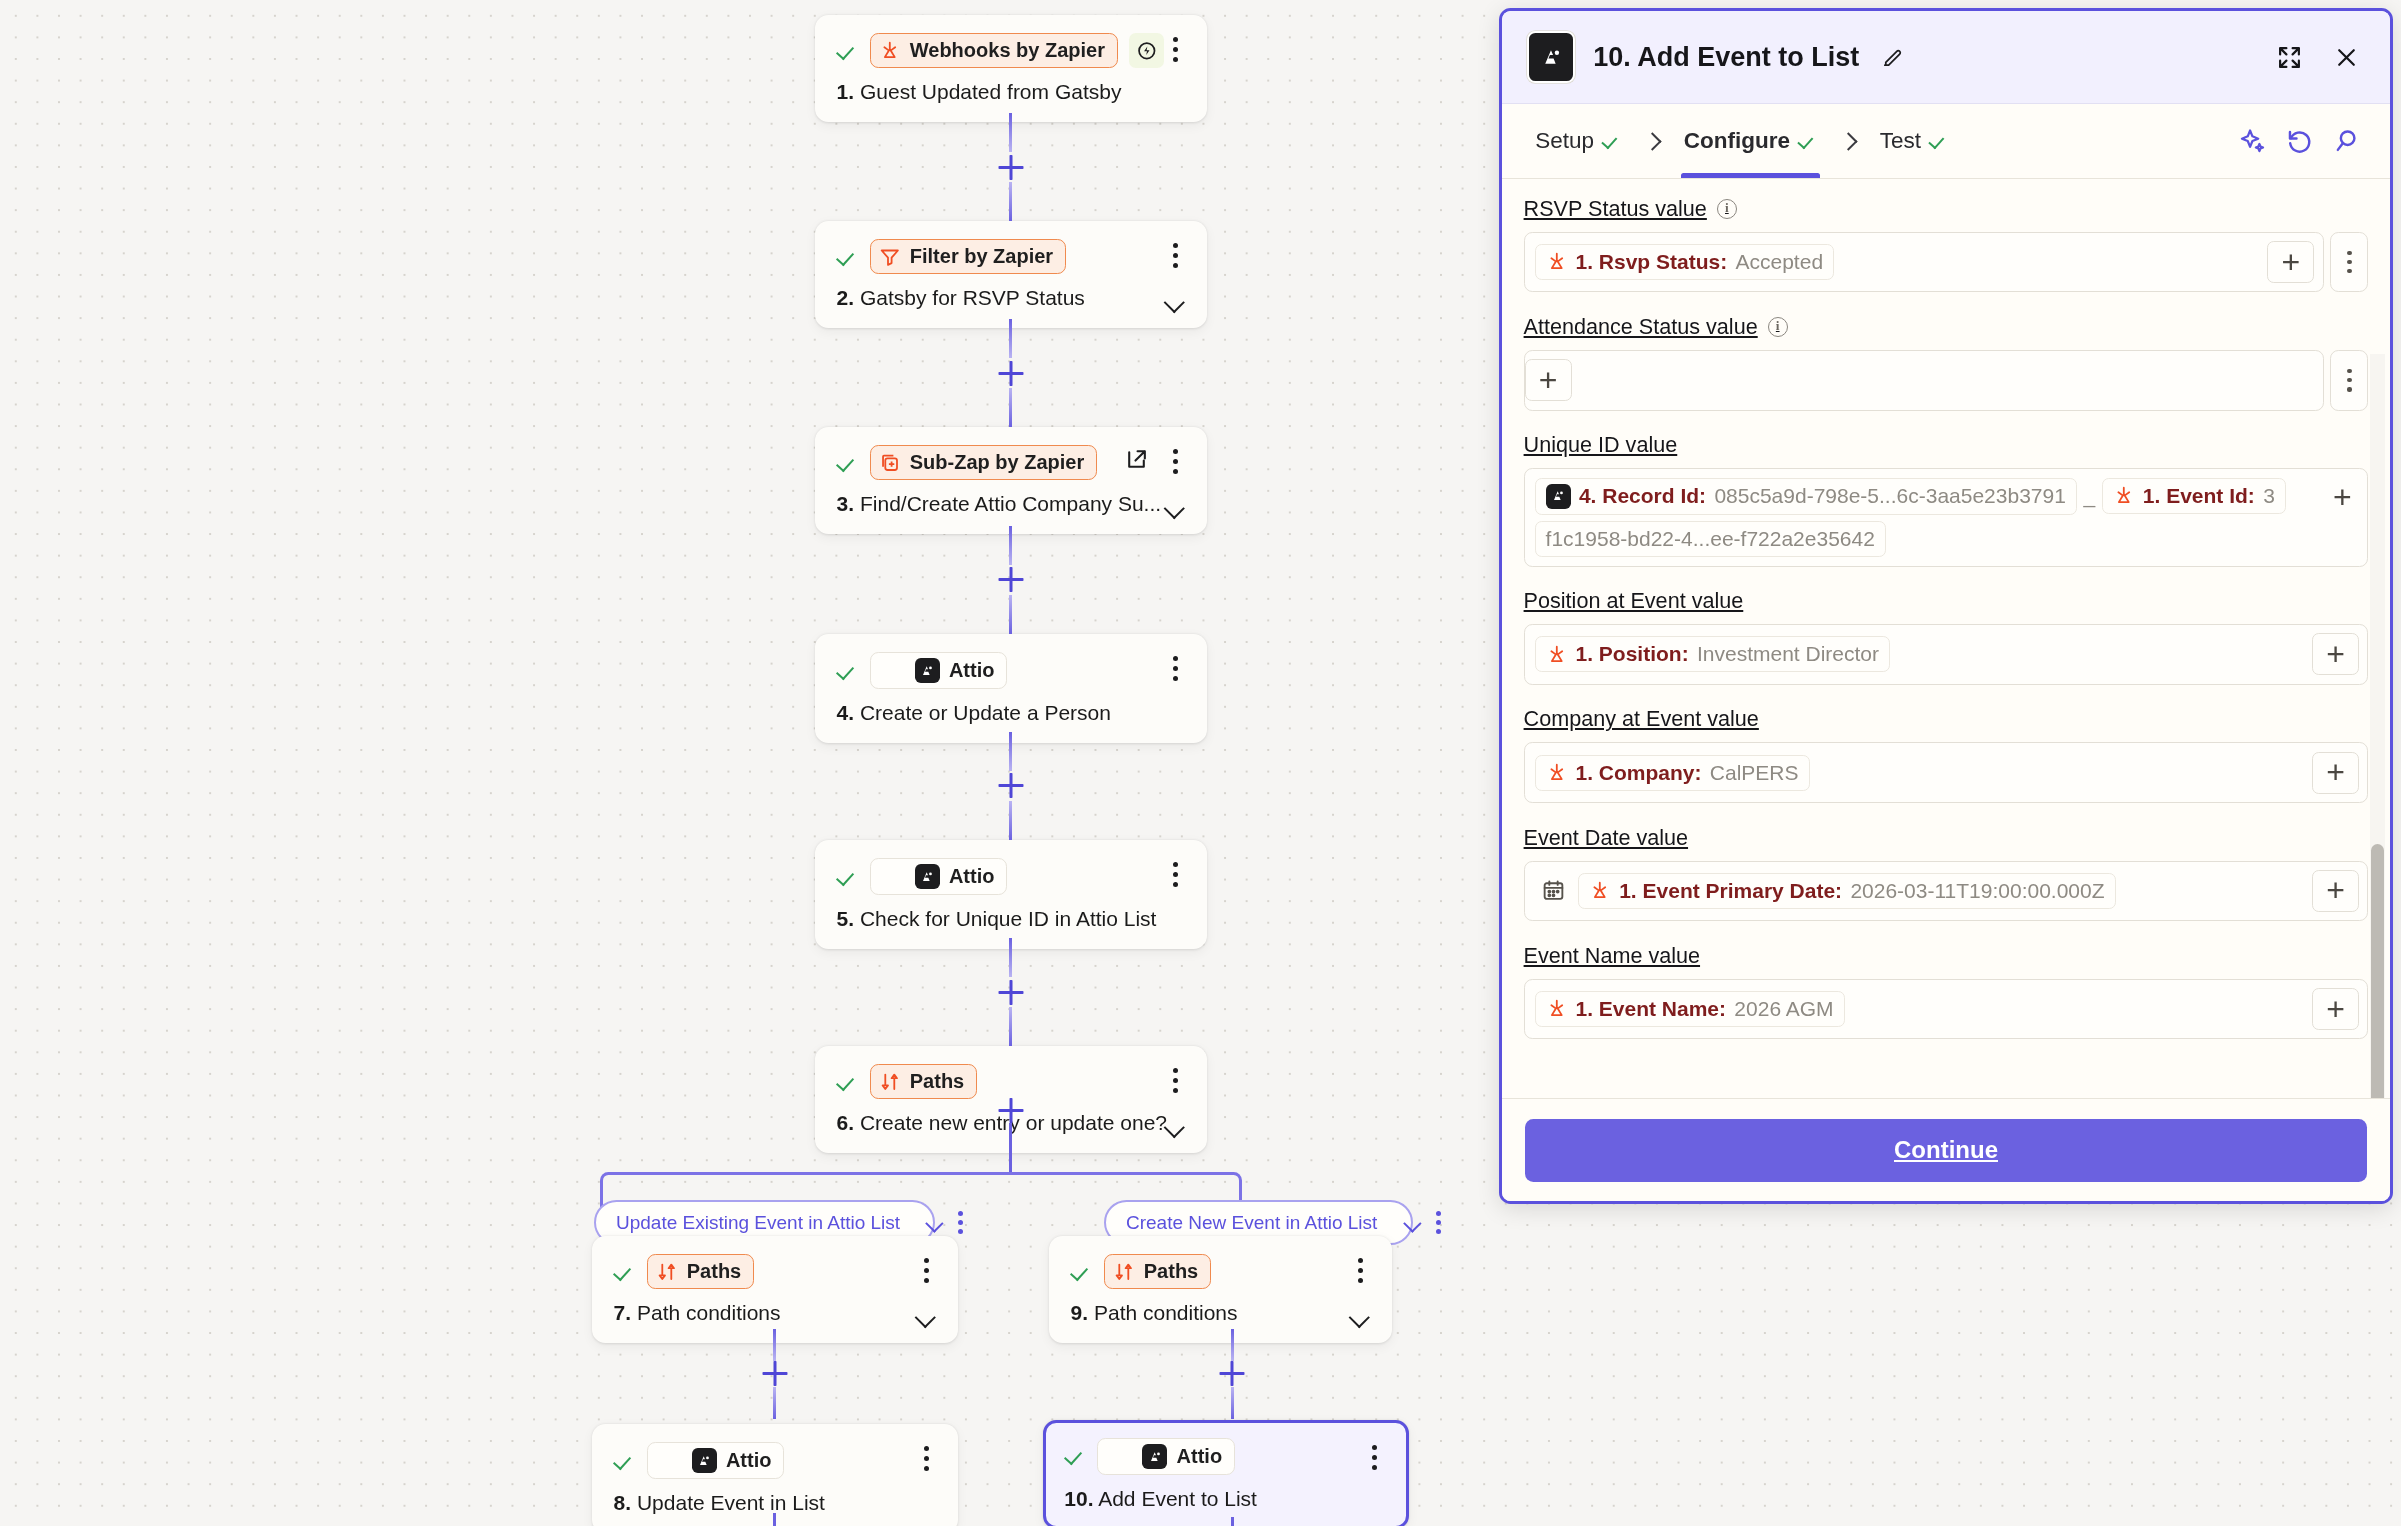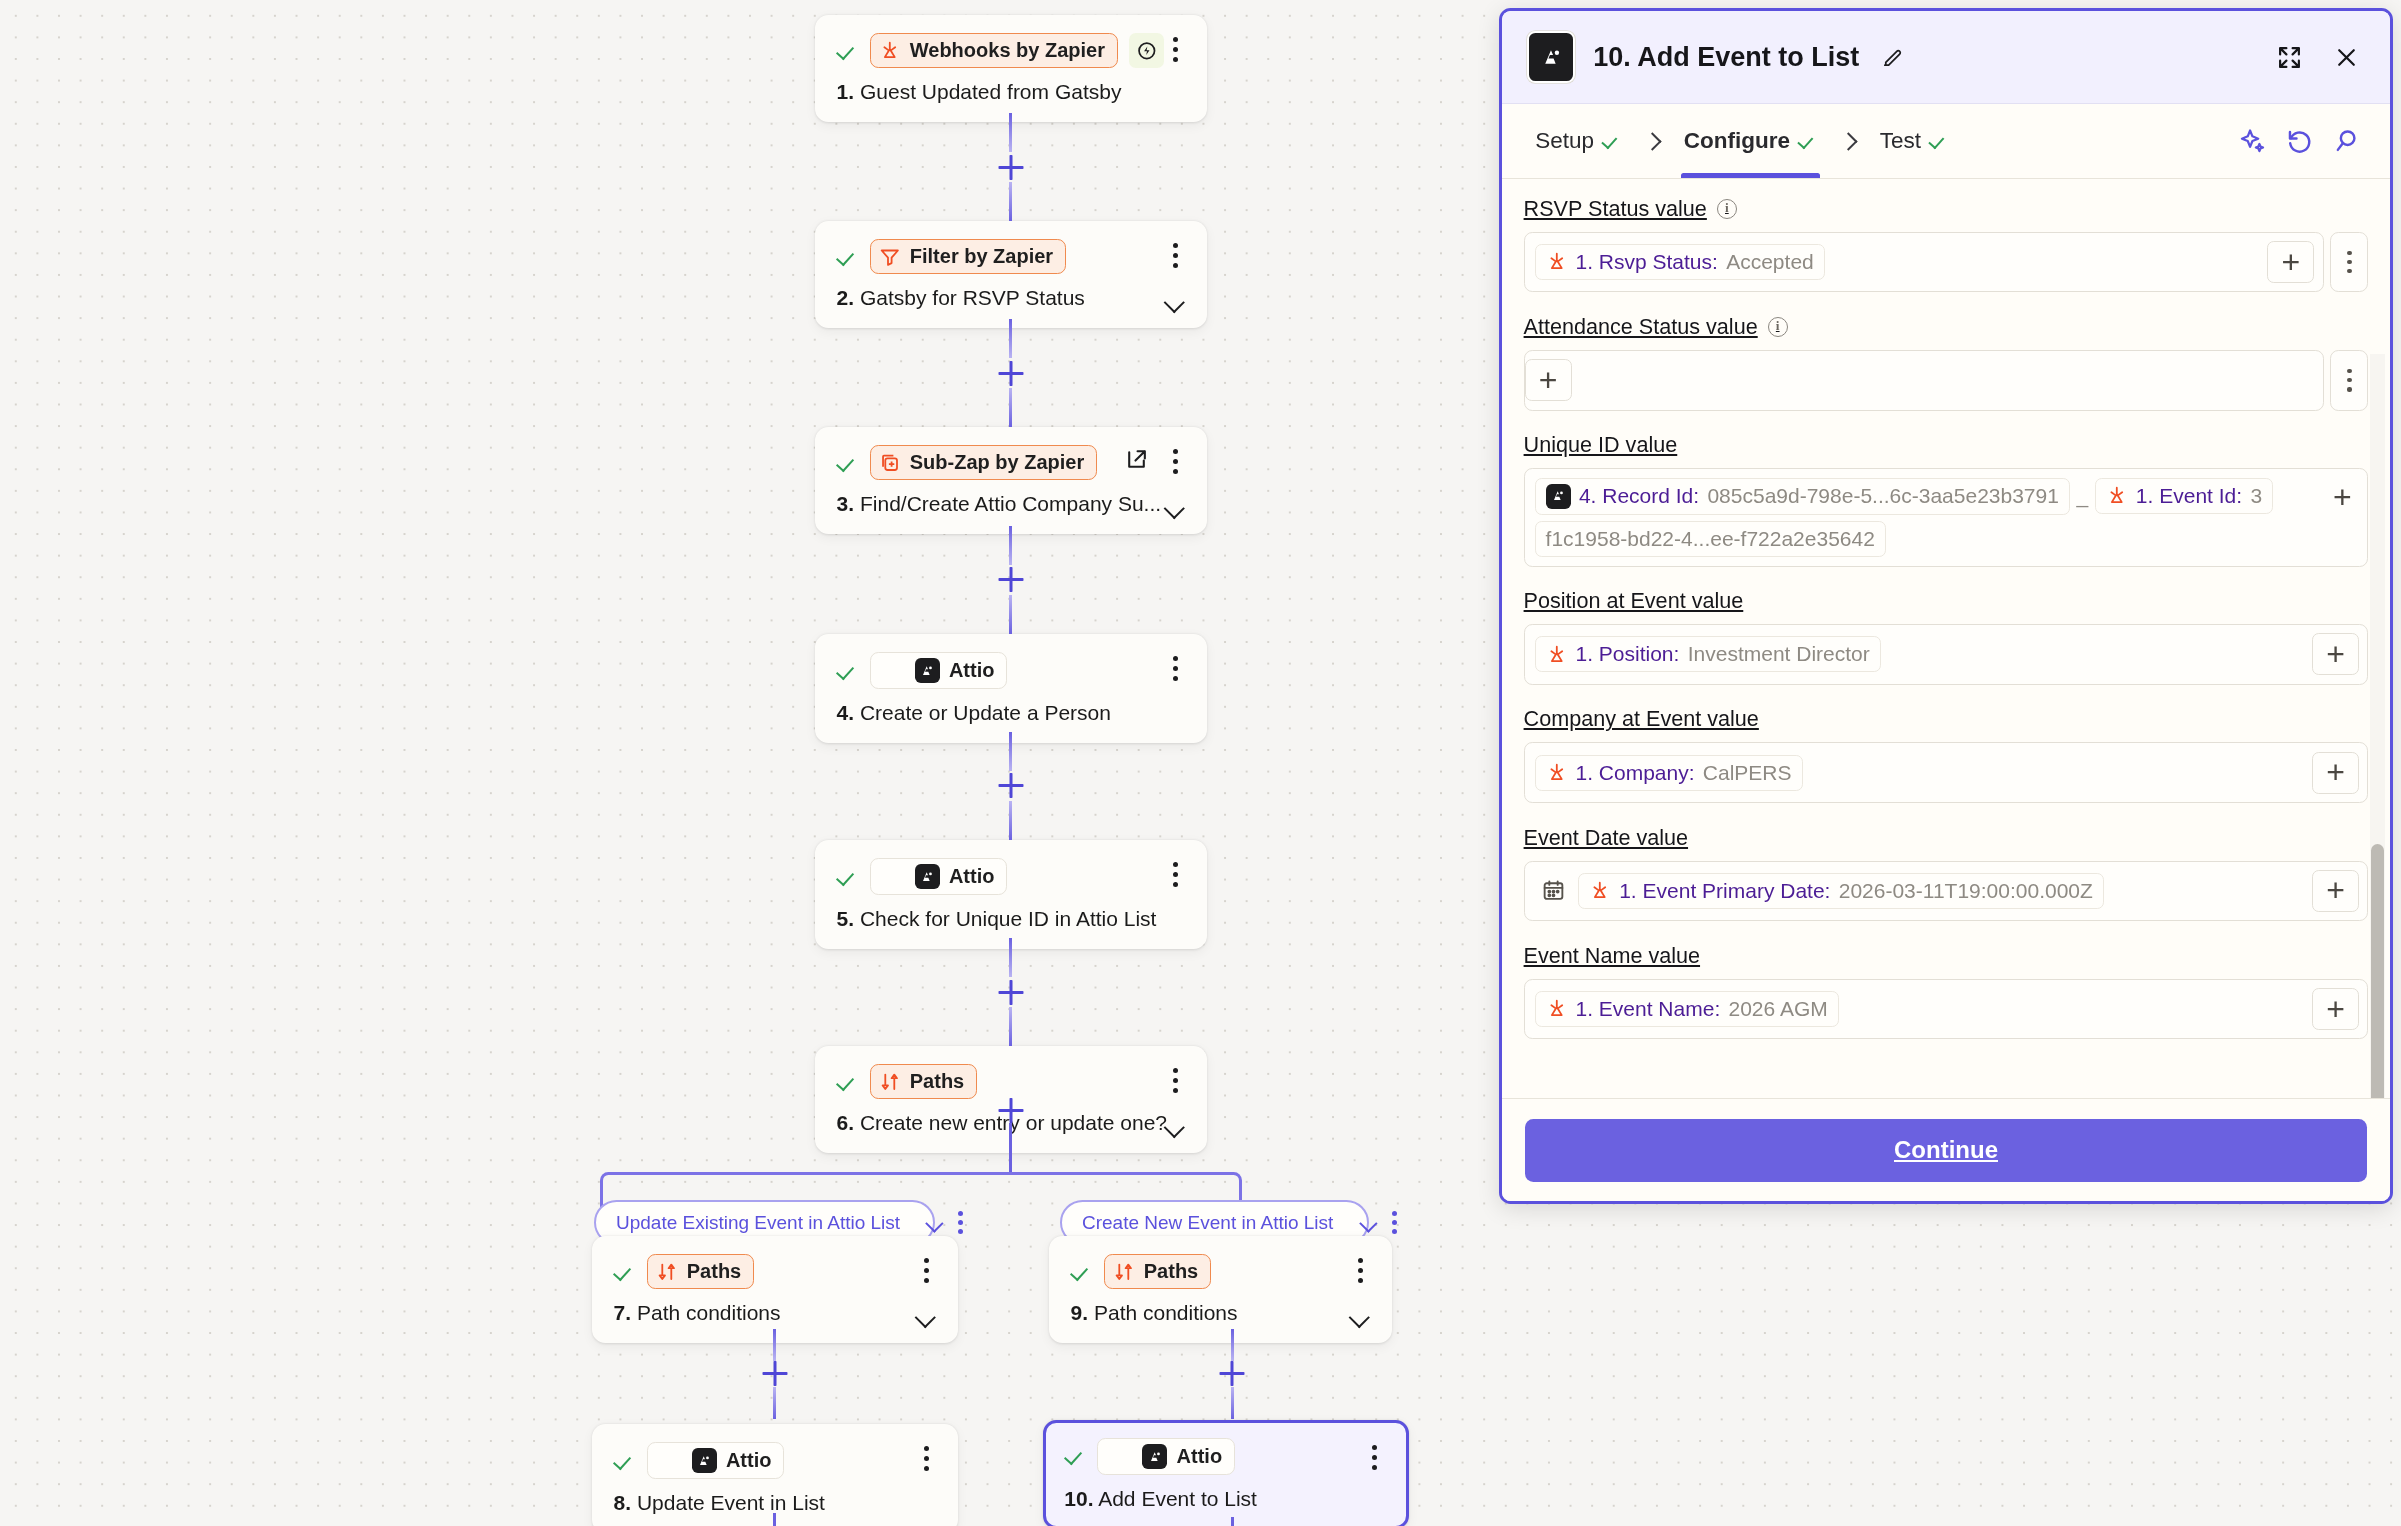--- a/index.html
+++ b/index.html
@@ -208,21 +208,21 @@
   .fieldbox .inner {
     flex: 1 1 auto; display: flex; flex-wrap: wrap; align-items: center;
     gap: 6.7px; padding: 8.3px 10px;
   }
   .token {
     display: inline-flex; align-items: center; gap: 8.3px;
     border: 1.7px solid #ece8df; border-radius: 6.7px;
     background: #fffefb; padding: 5px 10px;
     font-size: 21px; white-space: nowrap; max-width: 100%;
   }
-  .token .k { font-weight: 400; color: #4c1d95; }
+  .token .k { font-weight: 700; color: #7f1d1d; }
   .token .v { color: #8e8a83; }
   .token .v.nd { font-style: italic; }
   .plus-btn {
     flex: 0 0 auto; width: 50px;
     border-left: 1.7px solid #ece8df;
     display: flex; align-items: center; justify-content: center;
     color: #4b4741; font-size: 32px; font-weight: 300;
   }
   .plus-btn.boxed {
     margin: 8.3px 8.3px 8.3px 0; border: 1.7px solid #e3dfd6;
@@ -412,21 +412,21 @@
       <div class="branch-pill" style="left:594px;top:1200px;width:341px">
         <span class="lbl">Update Existing Event in Attio List</span>
         <span style="flex:1 1 auto"></span>
         <span class="pc"></span>
         <span class="pk">
           <i></i>
           <i></i>
           <i></i>
         </span>
       </div>
-      <div class="branch-pill" style="left:1060px;top:1200px;width:309px">
+      <div class="branch-pill" style="left:1104px;top:1200px;width:309px">
         <span class="lbl">Create New Event in Attio List</span>
         <span style="flex:1 1 auto"></span>
         <span class="pc"></span>
         <span class="pk">
           <i></i>
           <i></i>
           <i></i>
         </span>
       </div>
       <div class="node" style="left:592px;top:1236px;width:366px">

